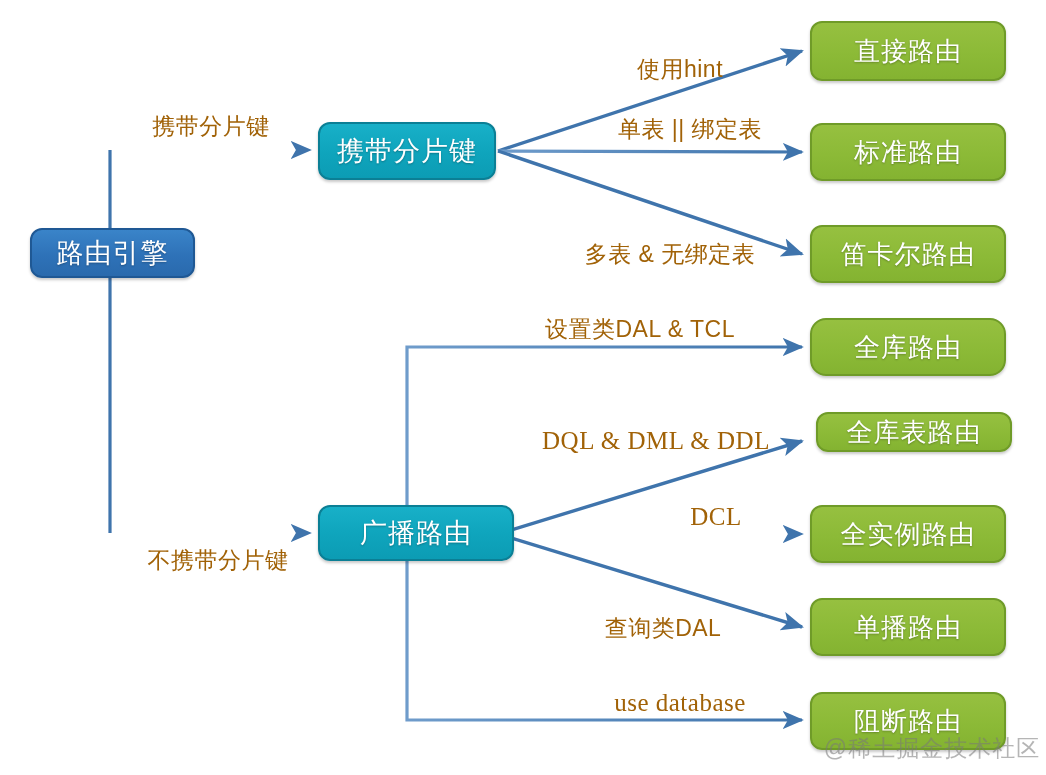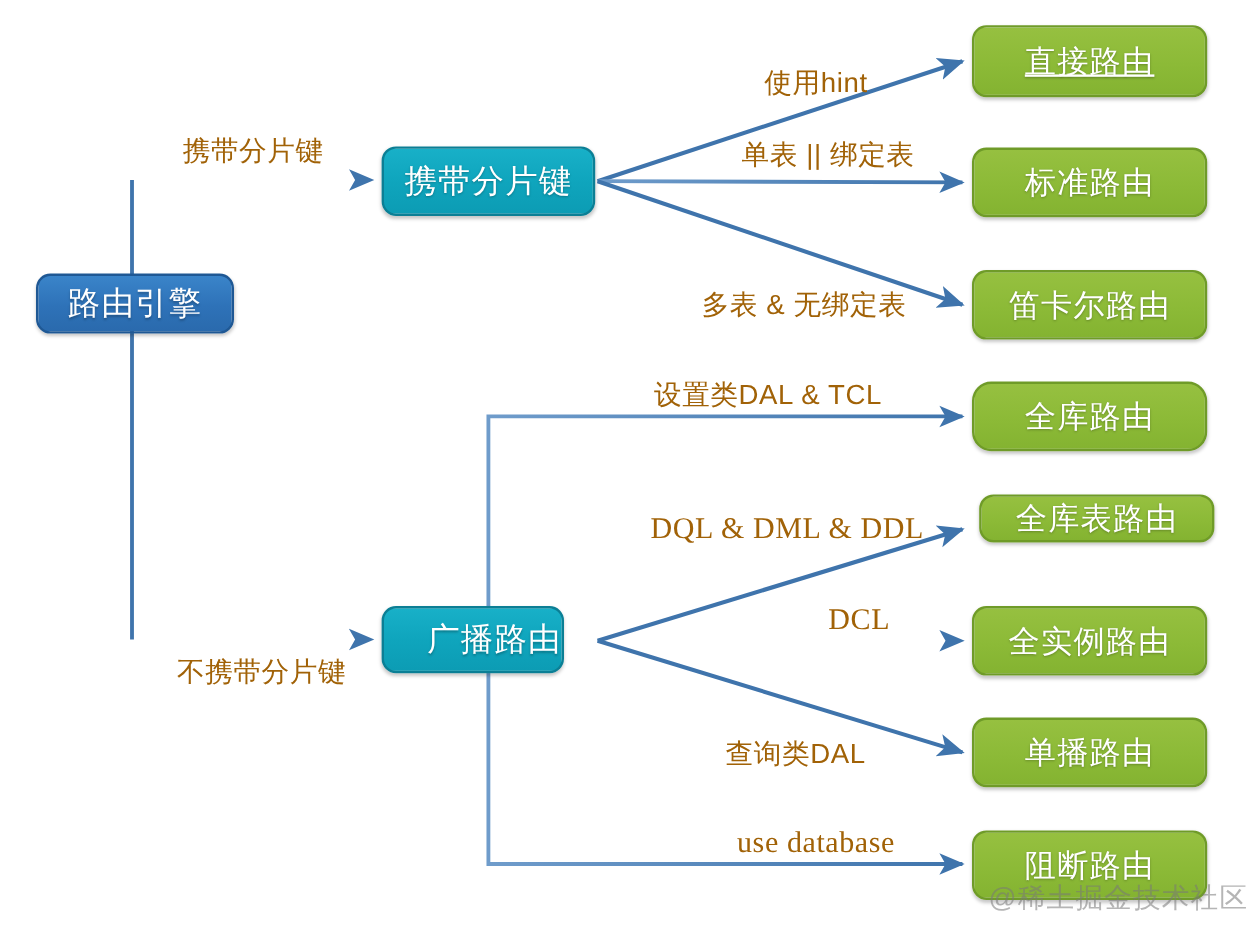--- a/index.html
+++ b/index.html
@@ -114,25 +114,25 @@
   </svg>
 
   <div class="node node-root" style="left:30px; top:228px; width:165px; height:50px;">
     <span>路由引擎</span>
   </div>
 
   <div class="node node-mid" style="left:318px; top:122px; width:178px; height:58px;">
     <span>携带分片键</span>
   </div>
 
-  <div class="node node-mid" style="left:318px; top:505px; width:152px; height:56px;justify-content:flex-end;">
+  <div class="node node-mid" style="left:318px; top:505px; width:196px; height:56px;">
     <span>广播路由</span>
   </div>
 
-  <div class="node node-leaf" style="left:810px; top:21px; width:196px; height:60px;text-decoration:underline;">
+  <div class="node node-leaf" style="left:810px; top:21px; width:196px; height:60px;">
     <span>直接路由</span>
   </div>
 
   <div class="node node-leaf" style="left:810px; top:123px; width:196px; height:58px;text-align:right;">
     <span>标准路由</span>
   </div>
 
   <div class="node node-leaf" style="left:810px; top:225px; width:196px; height:58px;">
     <span>笛卡尔路由</span>
   </div>

